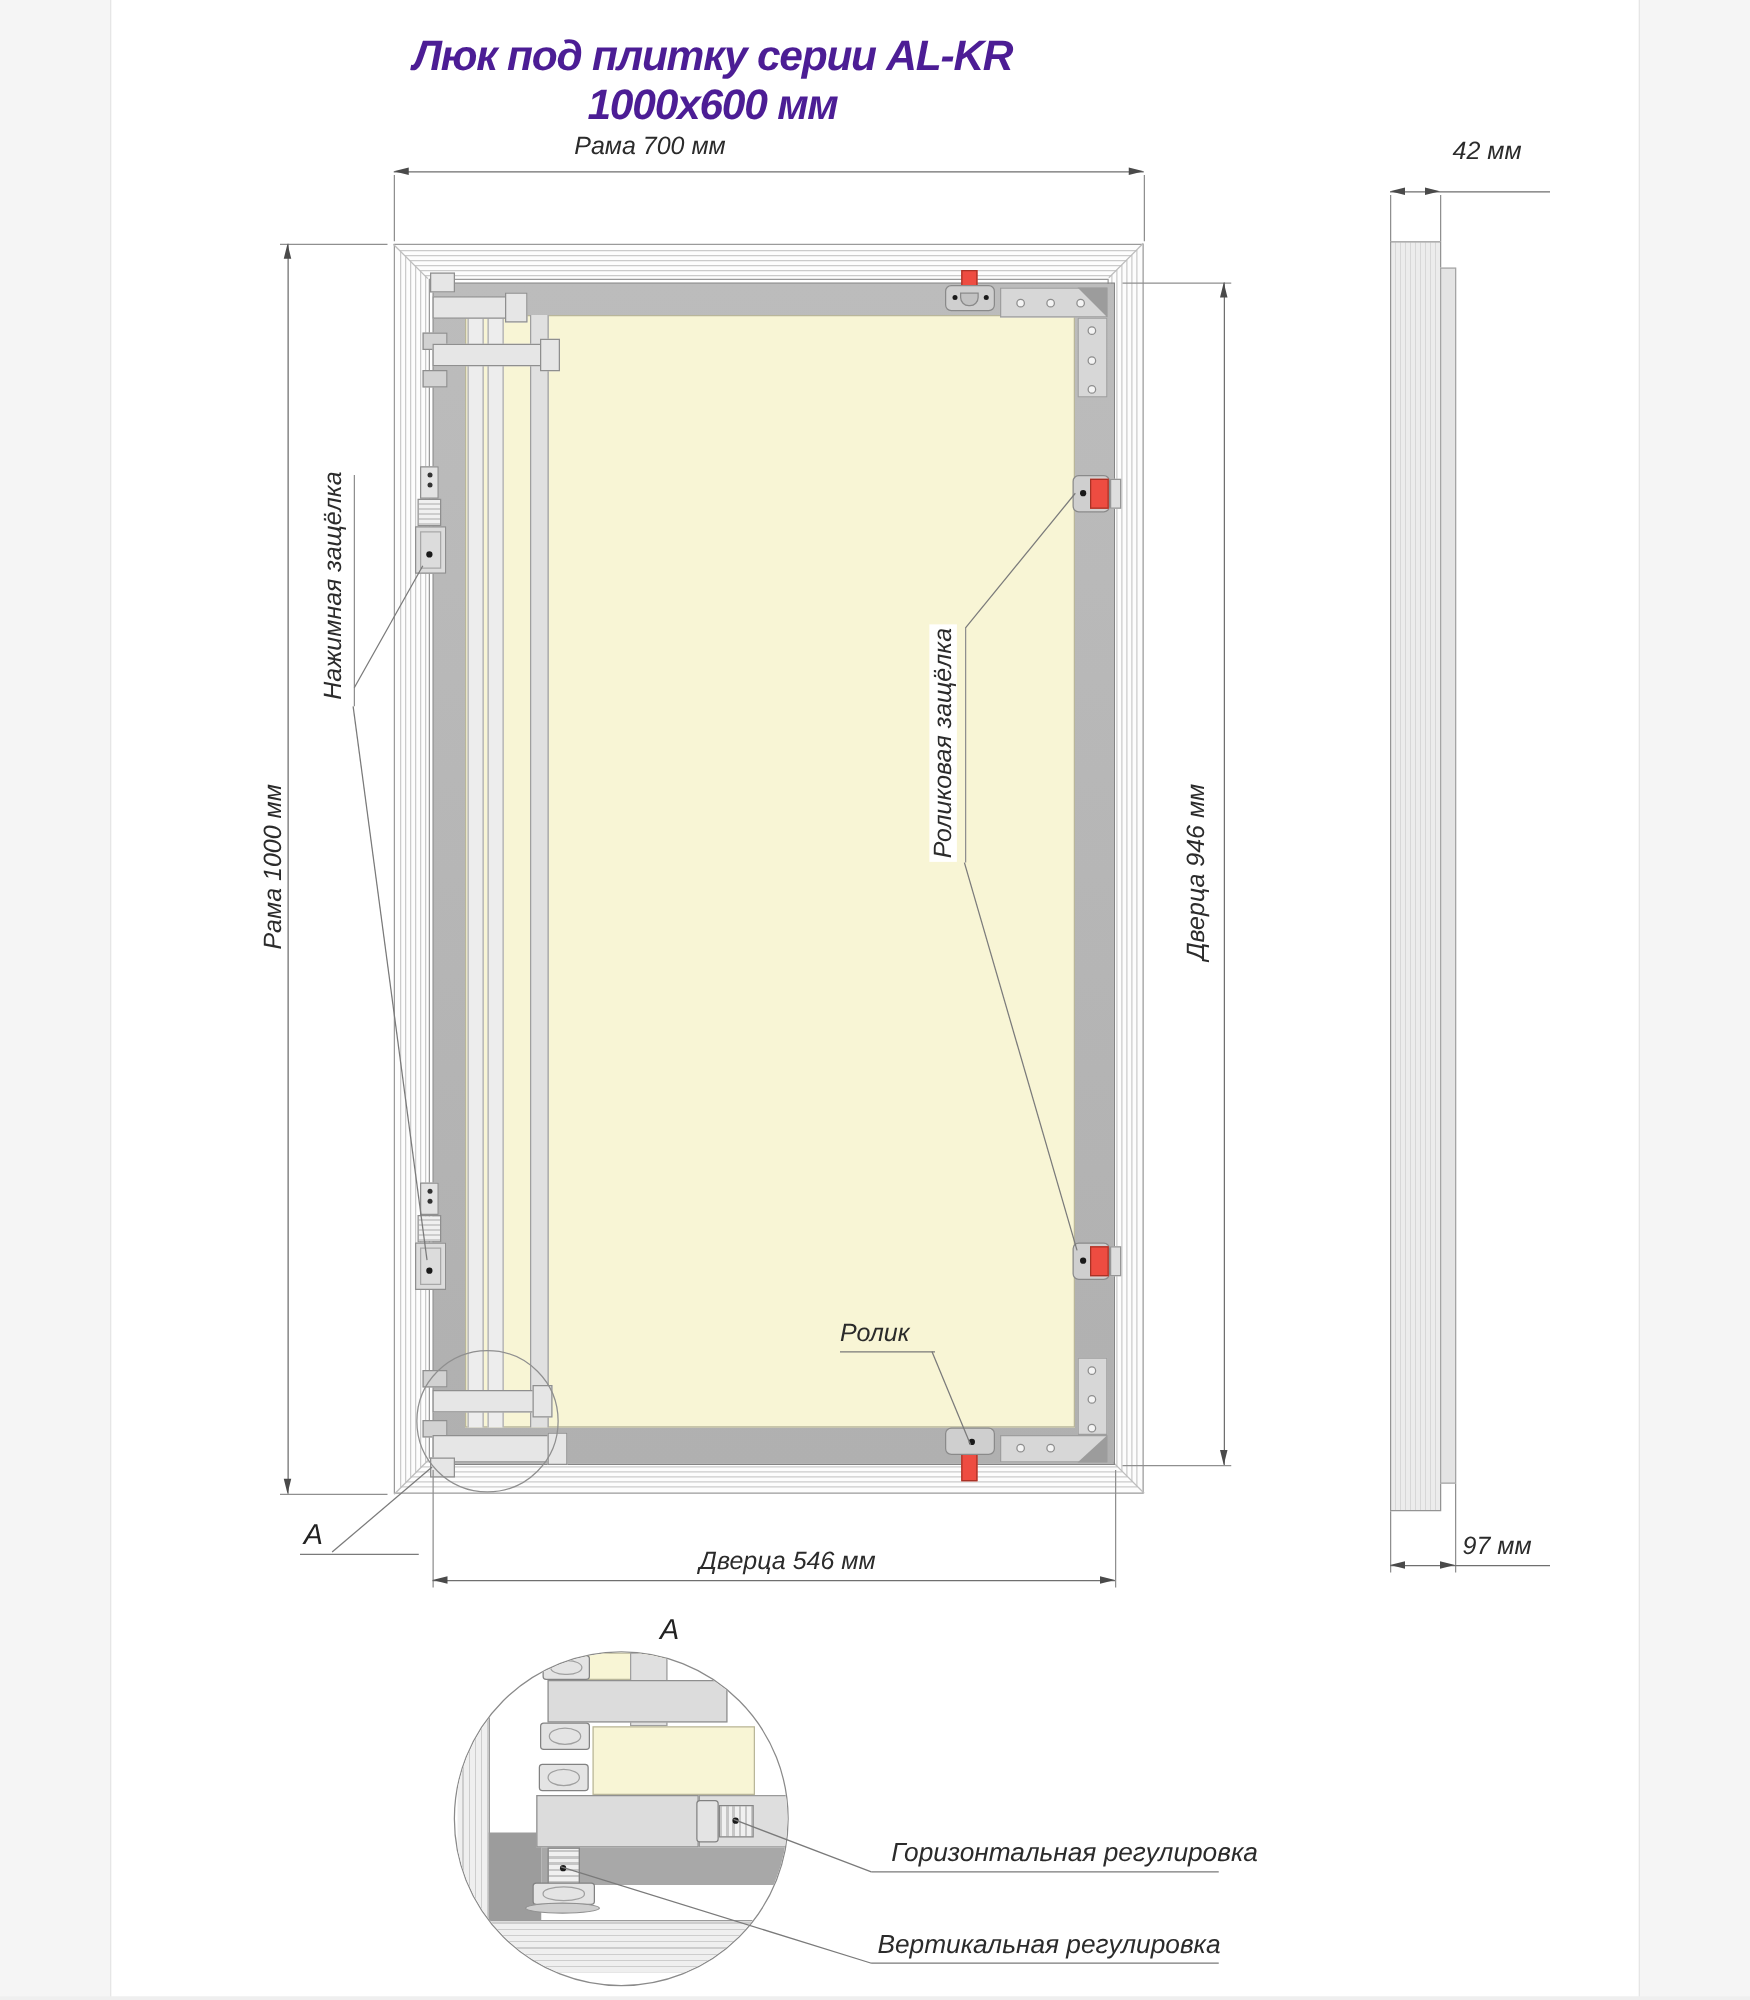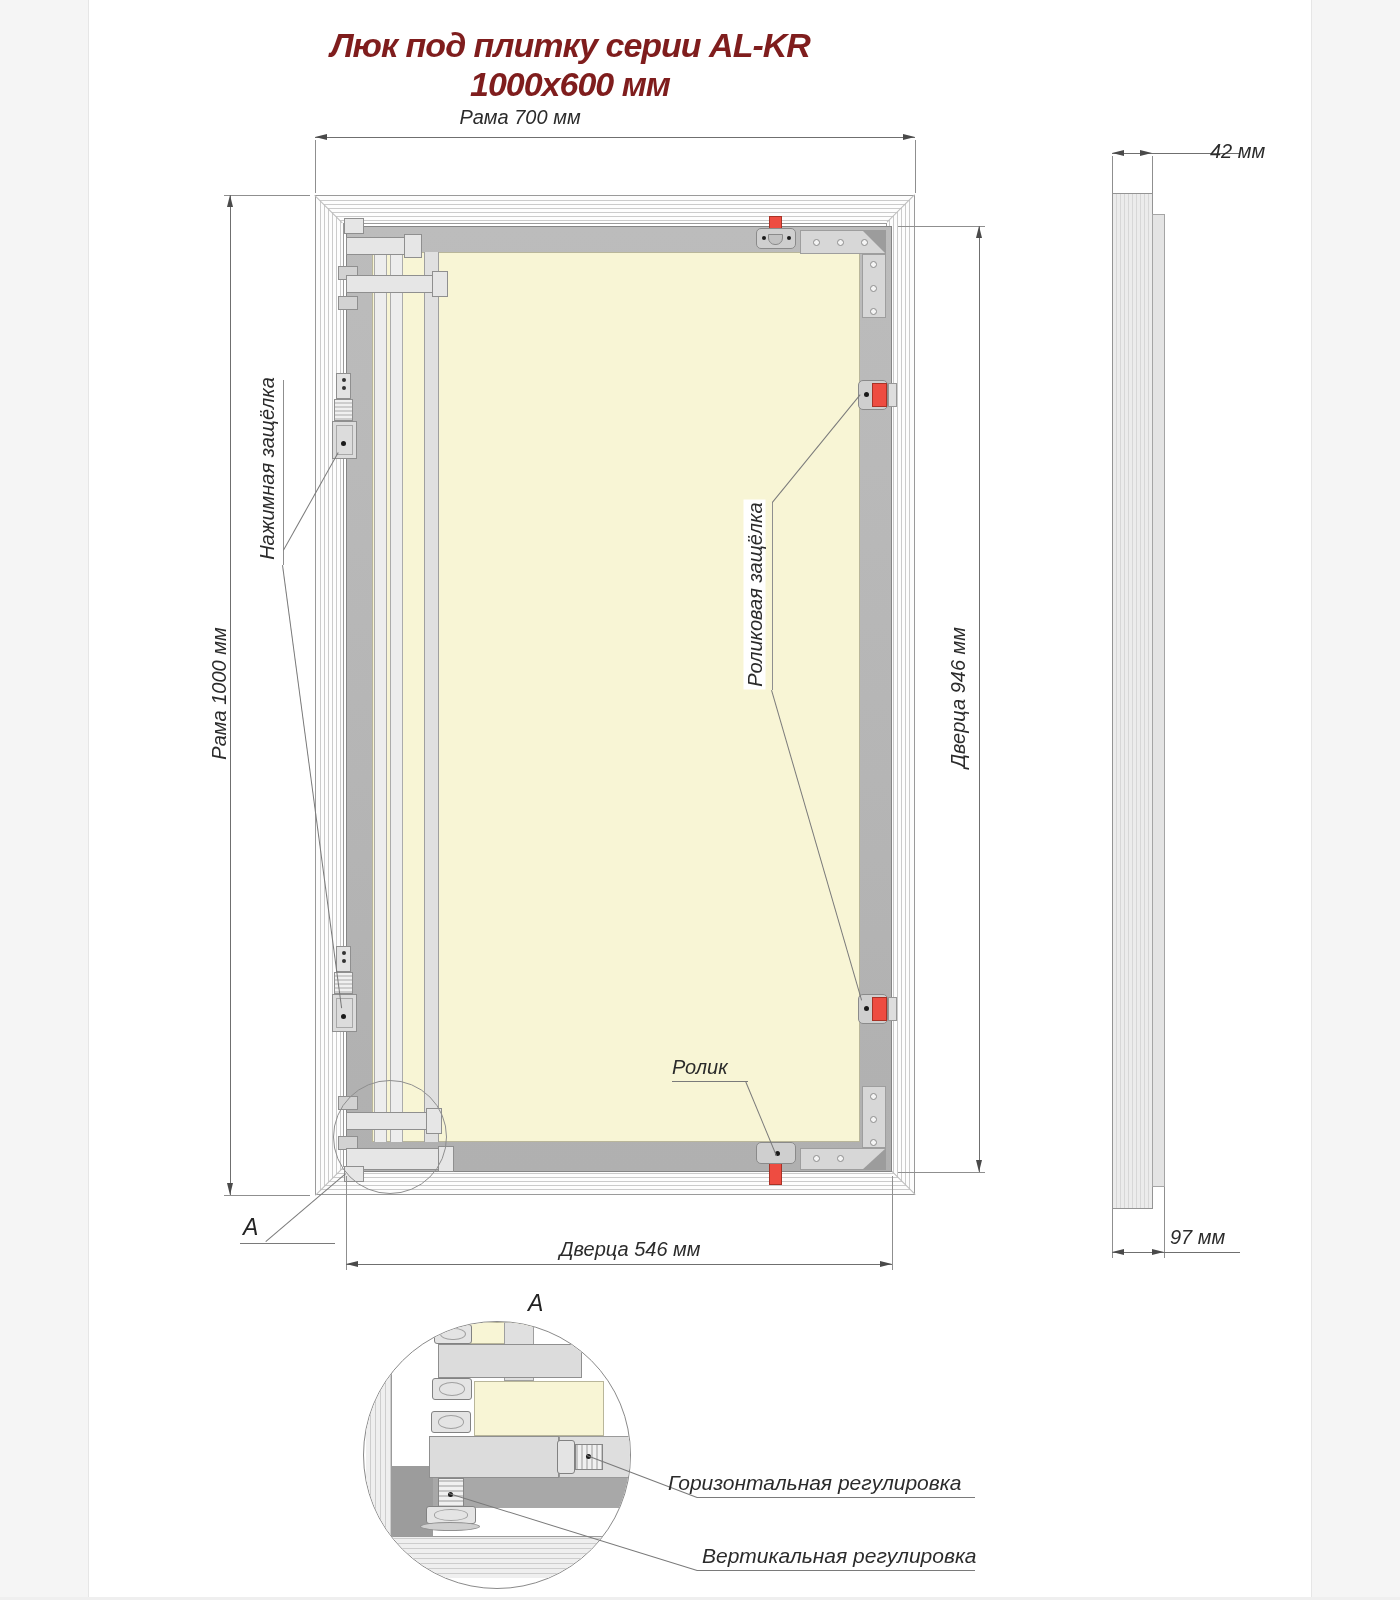--- a/index.html
+++ b/index.html
@@ -5,21 +5,21 @@
   html,body{margin:0;padding:0;background:#fff;}
   .page{position:relative;width:1400px;height:1600px;background:#ffffff;overflow:hidden;
         font-family:"Liberation Sans","DejaVu Sans",sans-serif;color:#2e2e2e;}
   .gutter{position:absolute;top:0;width:88px;height:1600px;background:#f5f5f5;}
   .gutter.left{left:0;border-right:1px solid #e6e6e6;}
   .gutter.right{right:0;border-left:1px solid #e6e6e6;}
   .bottom-strip{position:absolute;left:0;top:1597px;width:1400px;height:3px;background:#efefef;}
 
   .abs{position:absolute;}
   .title{position:absolute;left:290px;top:26px;width:560px;text-align:center;
-         font-size:34px;font-style:italic;font-weight:600;letter-spacing:-1px;color:#7f1d1d;}
+         font-size:34px;font-style:italic;font-weight:600;letter-spacing:-1px;color:#4c1d95;}
 
   
   .frame-band{position:absolute;left:315px;top:195px;width:600px;height:1000px;
               background:#fdfdfd;border:1px solid #9a9a9a;box-sizing:border-box;}
   .fr{position:absolute;border:1px solid #cbcbcb;box-sizing:border-box;}
   .fr-inner{position:absolute;border:1px solid #9a9a9a;box-sizing:border-box;background:#fff;}
   .miter{position:absolute;width:39px;height:1px;background:#bdbdbd;transform-origin:0 0;}
 
   .door-rail{position:absolute;left:346px;top:226px;width:546px;height:946px;
              background:linear-gradient(180deg,#bcbcbc,#b0b0b0);border:1px solid #858585;box-sizing:border-box;}
@@ -253,21 +253,21 @@
   <div class="leader" style="left:346px;top:1174px;width:105px;transform:rotate(139.6deg);"></div>
 
   <div class="side-body"></div>
   <div class="side-flange"></div>
 
   <div class="ext" style="left:1112px;top:156px;width:1px;height:37px;"></div>
   <div class="ext" style="left:1152px;top:156px;width:1px;height:37px;"></div>
   <div class="dim" style="left:1112px;top:153px;width:128px;height:1px;"></div>
   <div class="arr" style="left:1112px;top:150px;border-top:3px solid transparent;border-bottom:3px solid transparent;border-right:12px solid #4a4a4a;"></div>
   <div class="arr" style="left:1140px;top:150px;border-top:3px solid transparent;border-bottom:3px solid transparent;border-left:12px solid #4a4a4a;"></div>
-  <div class="dim-text" style="left:1162px;top:140px;margin-left:48px;">42 мм</div>
+  <div class="dim-text" style="left:1162px;top:110px;">42 мм</div>
 
   <div class="ext" style="left:1112px;top:1209px;width:1px;height:49px;"></div>
   <div class="ext" style="left:1164px;top:1187px;width:1px;height:71px;"></div>
   <div class="dim" style="left:1112px;top:1252px;width:128px;height:1px;"></div>
   <div class="arr" style="left:1112px;top:1249px;border-top:3px solid transparent;border-bottom:3px solid transparent;border-right:12px solid #4a4a4a;"></div>
   <div class="arr" style="left:1152px;top:1249px;border-top:3px solid transparent;border-bottom:3px solid transparent;border-left:12px solid #4a4a4a;"></div>
   <div class="dim-text" style="left:1170px;top:1226px;">97 мм</div>
 
   <div class="marker-letter" style="left:528px;top:1290px;">A</div>
 
@@ -297,18 +297,18 @@
     <div class="dc nut" style="left:62px;top:184px;width:50px;height:18px;">
         <div class="nut-inner"></div>
       </div>
     <div class="dc" style="left:56px;top:200px;width:60px;height:9px;background:#cfcfcf;border:1px solid #909090;border-radius:50%;"></div>
     <div class="dot" style="left:222px;top:132px;"></div>
     <div class="dot" style="left:84px;top:170px;"></div>
   </div>
 
   <div class="leader" style="left:587px;top:1455px;width:118px;transform:rotate(20.9deg);"></div>
   <div class="underline" style="left:697px;top:1497px;width:278px;"></div>
-  <div class="adj-label" style="left:668px;top:1471px;">Горизонтальная регулировка</div>
+  <div class="adj-label" style="left:713px;top:1471px;">Горизонтальная регулировка</div>
 
   <div class="leader" style="left:449px;top:1493px;width:260px;transform:rotate(17.25deg);"></div>
   <div class="underline" style="left:697px;top:1570px;width:278px;"></div>
   <div class="adj-label" style="left:702px;top:1544px;">Вертикальная регулировка</div>
 </div>
 
 </body></html>

